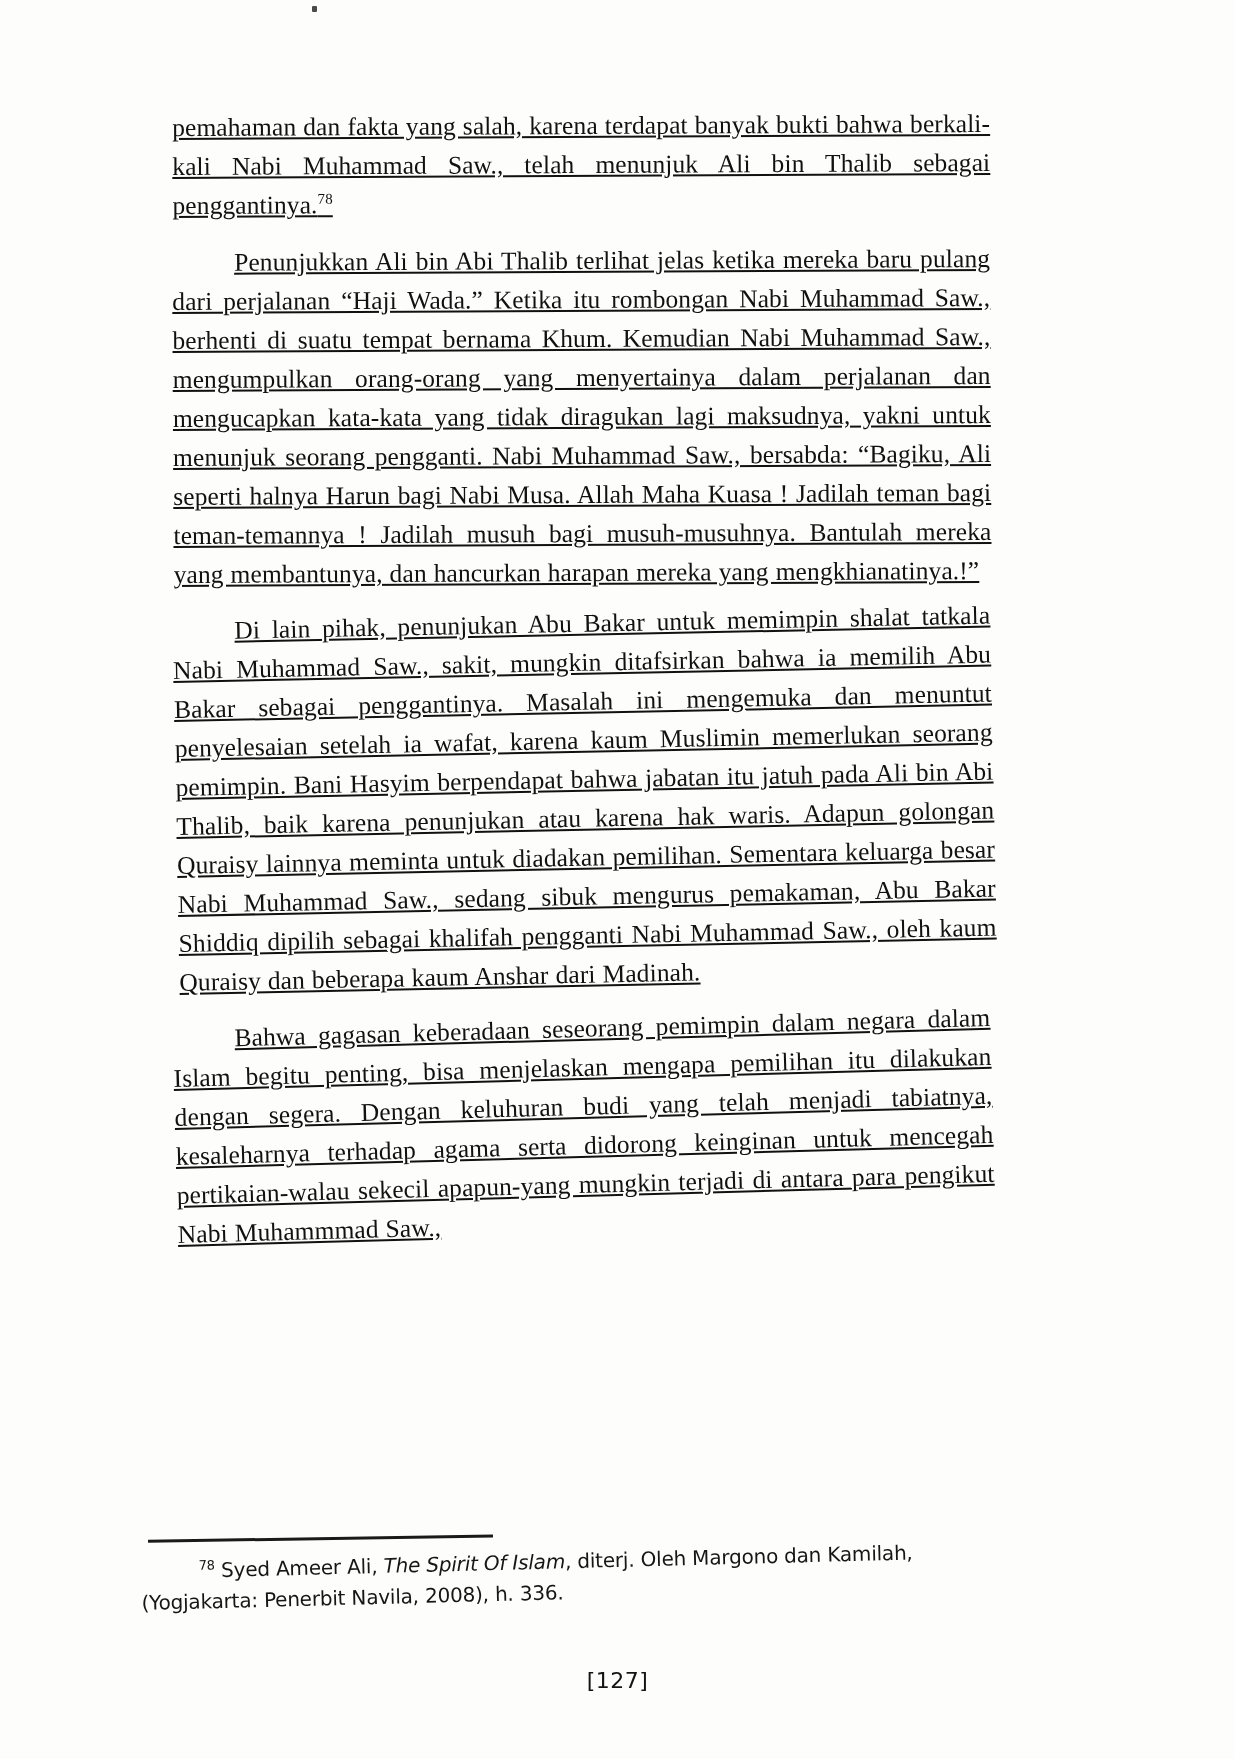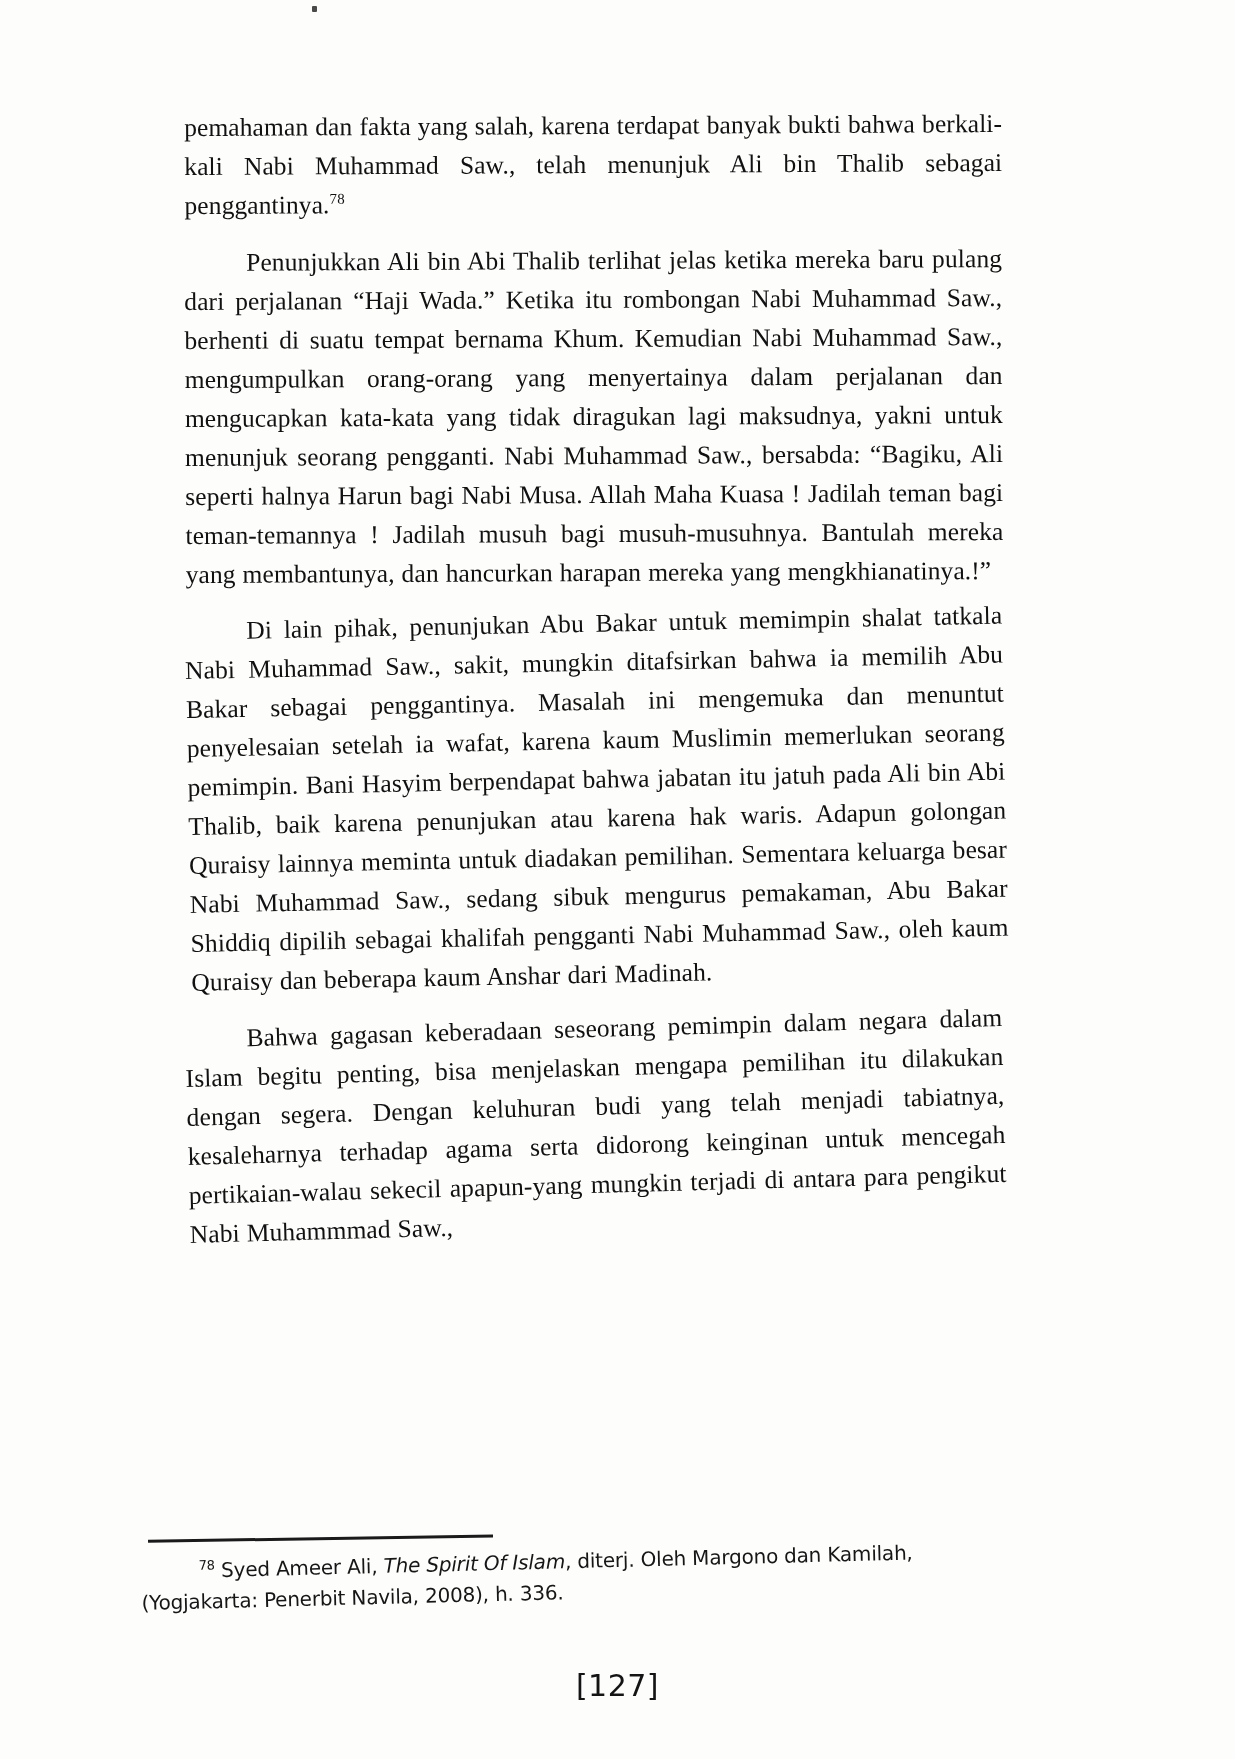--- a/index.html
+++ b/index.html
@@ -24,23 +24,24 @@
     top: 6px;
     width: 5px;
     height: 6px;
     background: #2a2a2a;
     border-radius: 1px;
     opacity: 0.85;
   }
 
   .body-col {
     position: absolute;
-    left: 184px;
+    left: 172px;
     top: 108px;
     width: 818px;
+    text-decoration: underline;
   }
 
   p.para {
     margin: 0 0 0 0;
     text-align: justify;
     text-justify: inter-word;
     font-size: 25.5px;
     line-height: 39px;
     letter-spacing: 0.1px;
     word-spacing: 0.5px;
@@ -94,21 +95,21 @@
   .fn-text sup { font-size: 13px; vertical-align: super; line-height: 0; }
   .fn-title { font-style: italic; }
 
   .pagenum {
     position: absolute;
     left: 0;
     top: 1668px;
     width: 1235px;
     text-align: center;
     font-family: "DejaVu Sans", sans-serif;
-    font-size: 30px;
+    font-size: 22px;
     color: #141414;
     letter-spacing: 0.5px;
   }
 </style>
 </head>
 <body>
 
 <div id="page">
 
   <div class="speck"></div>

